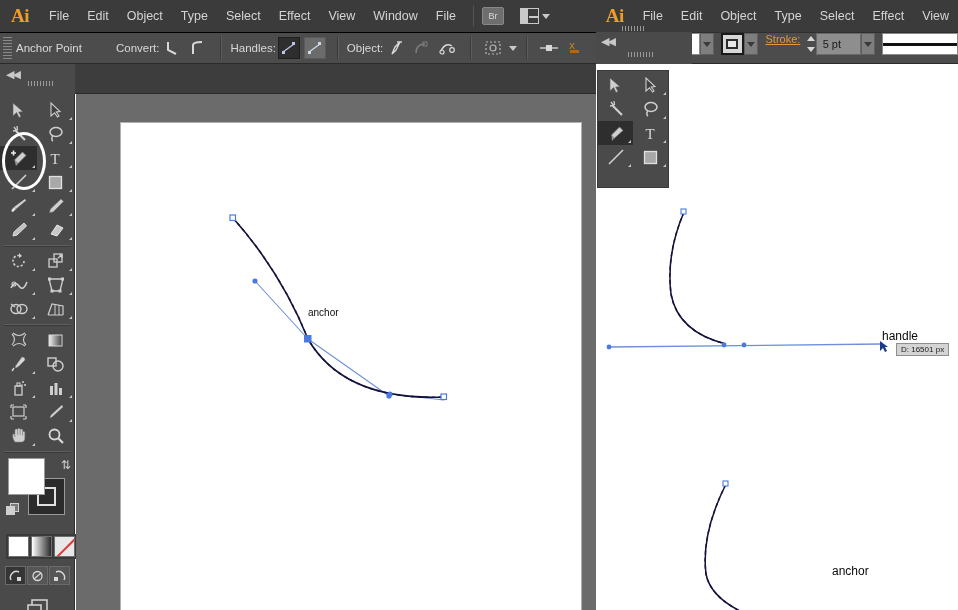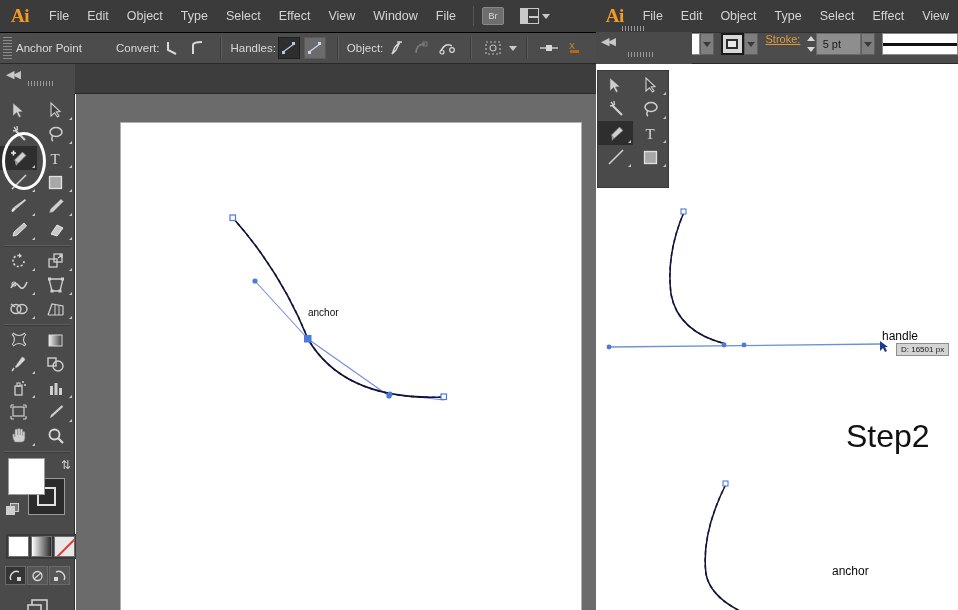--- a/index.html
+++ b/index.html
@@ -694,20 +694,19 @@
 
         <path d="M71 580 L228 577" stroke="#6f8fdb" stroke-width="1.3" fill="none"></path>
         <circle cx="71" cy="580" r="2.6" fill="#4a7ae0"></circle>
         <rect x="127" y="417" width="5" height="5" fill="#ffffff" stroke="#4a7ae0" stroke-width="1.1"></rect>
         <rect x="225" y="573" width="7.5" height="7.5" fill="#2a5ad0"></rect>
       </svg>
 
       <div class="pt-label small" style="left:286px; top:265px;">handle</div>
       <div class="tooltip-d" style="left:300px; top:279px;">D: 16501 px</div>
 
-      <div class="step-label" style="left:250px; top:354px;">Step2</div>
       <div class="pt-label small" style="left:236px; top:500px;">anchor</div>
     </div>
 
     <div class="highlight-ellipse" style="left:4px; top:114px; width:48px; height:50px;"></div>
   </div>
 
 </div>
 
 </body></html>

